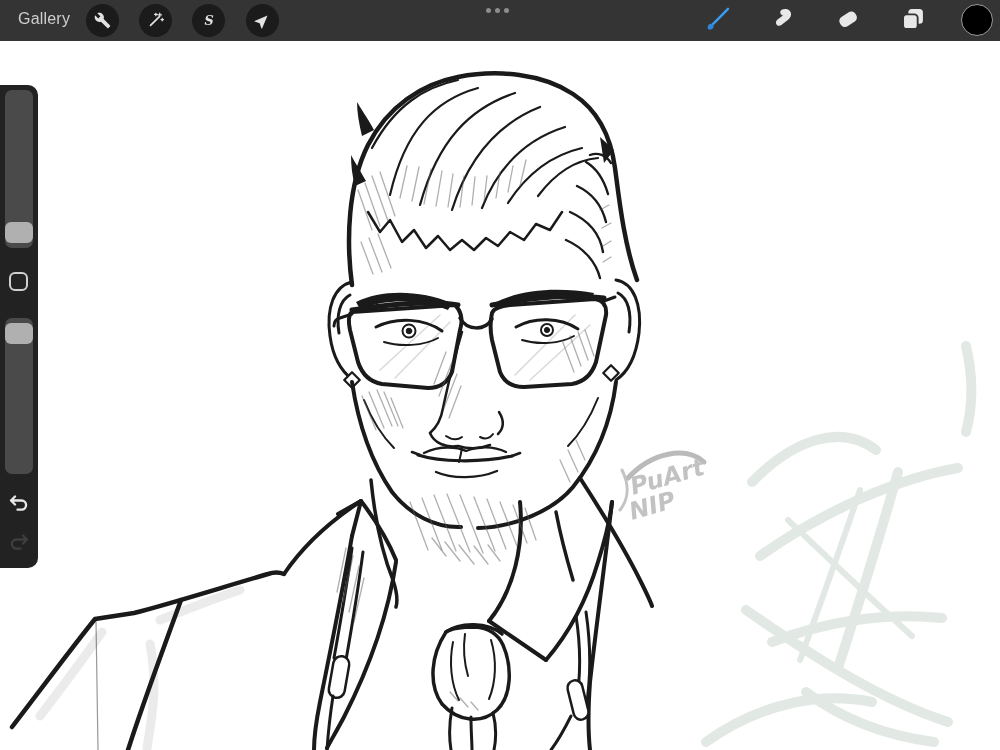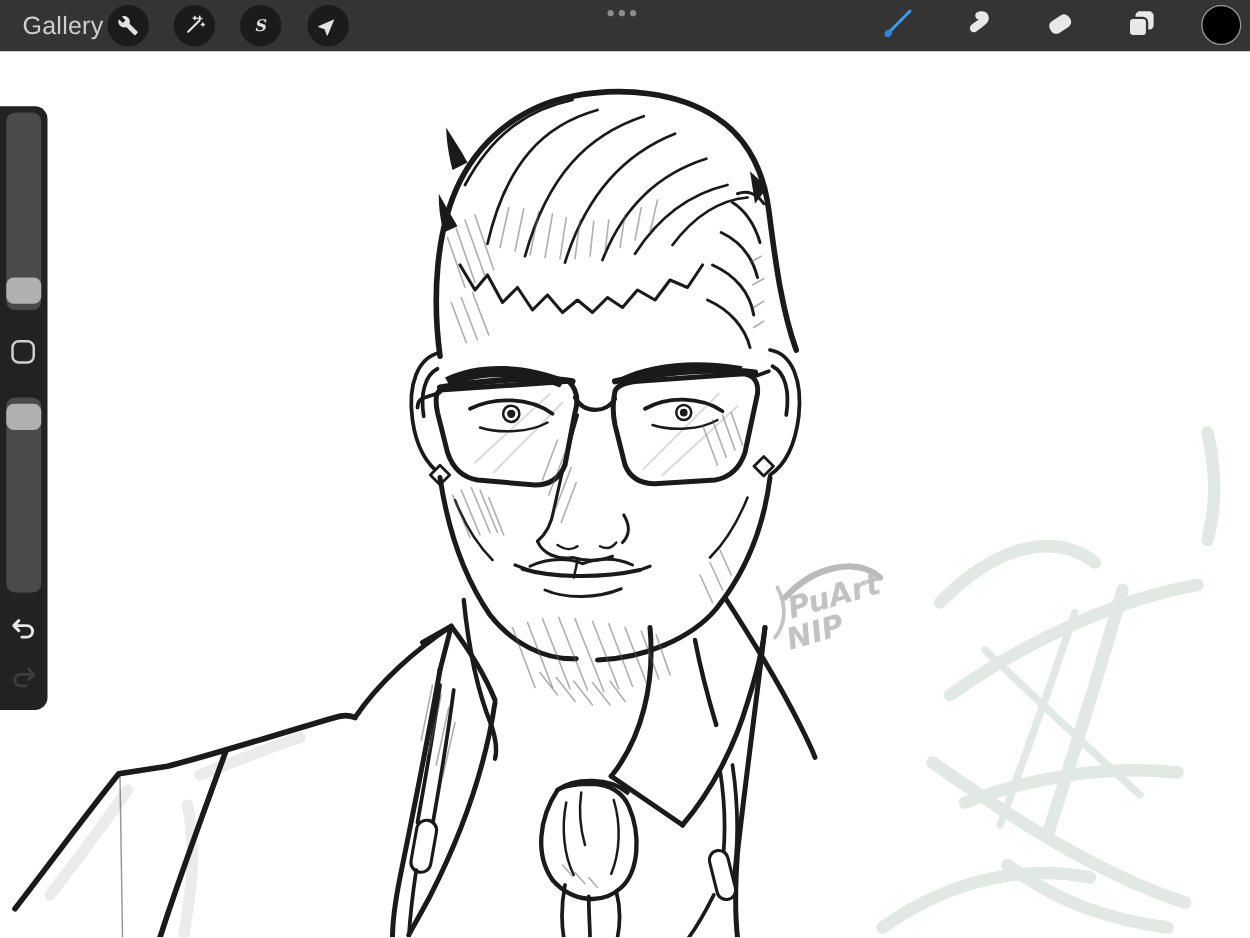--- a/index.html
+++ b/index.html
@@ -1,21 +1,21 @@
 <!DOCTYPE html>
 <html><head>
 <meta charset="utf-8">
 <style>
   html,body{margin:0;padding:0;background:#fff;}
   #app{position:relative;width:1000px;height:750px;overflow:hidden;background:#fff;
        font-family:"Liberation Sans",sans-serif;}
 
   
   .topbar{position:absolute;top:0;left:0;width:1000px;height:41px;background:#343434;z-index:20;}
-  .gallery{position:absolute;left:18px;top:10px;font-size:20px;color:#cfcfcf;letter-spacing:.2px;}
+  .gallery{position:absolute;left:18px;top:10px;font-size:16px;color:#cfcfcf;letter-spacing:.2px;}
   .circle-btn{position:absolute;top:4px;width:33px;height:33px;border-radius:50%;
               background:#1b1b1b;display:flex;align-items:center;justify-content:center;}
   .circle-btn svg{display:block;}
   .btn-actions{left:86px;} .btn-adjust{left:139px;} .btn-select{left:192px;} .btn-transform{left:246px;}
   .drag-dots{position:absolute;left:486px;top:8px;display:flex;gap:4px;}
   .drag-dots i{width:5px;height:5px;border-radius:50%;background:#8d8d8d;display:block;}
   .tool-btn{position:absolute;top:2px;width:38px;height:38px;display:flex;align-items:center;justify-content:center;}
   .t-paint{left:699px;} .t-smudge{left:764px;} .t-erase{left:829px;} .t-layers{left:894px;}
   .color-btn{position:absolute;left:961px;top:4px;width:32px;height:32px;border-radius:50%;
              background:#000;border:1.5px solid #9b9b9b;box-sizing:border-box;}

